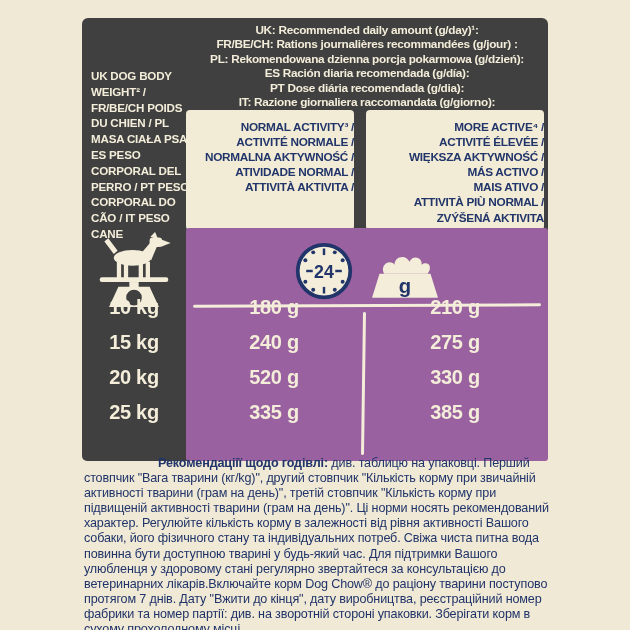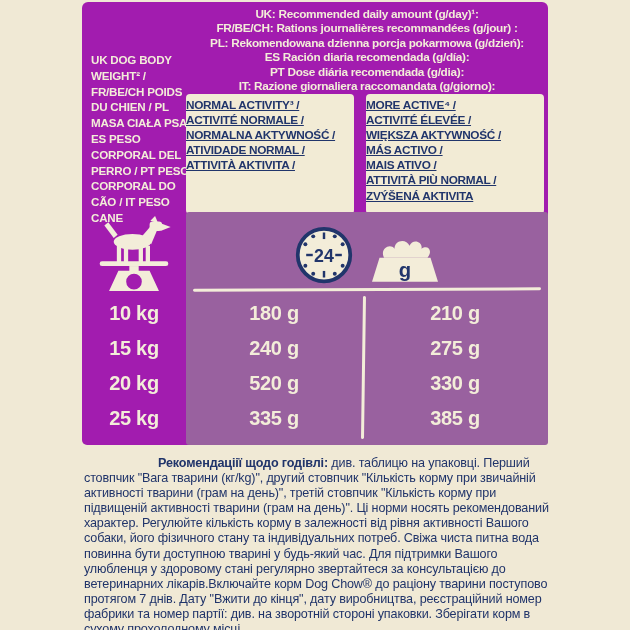--- a/index.html
+++ b/index.html
@@ -6,22 +6,22 @@
   body{
     width:630px;height:630px;
     background:#f0e9d5;
     font-family:"Liberation Sans", sans-serif;
     -webkit-font-smoothing:antialiased;
   }
   .canvas{position:relative;width:630px;height:630px;overflow:hidden;}
 
   
   .panel-olive{
-    position:absolute;left:82px;top:2px;width:466px;height:443px;
-    background:#a21caf;border-radius:6px 6px 5px 5px;
+    position:absolute;left:82px;top:18px;width:466px;height:443px;
+    background:#404040;border-radius:6px 6px 5px 5px;
   }
 
   
   .hdr{
     position:absolute;left:104px;top:5px;width:362px;
     text-align:center;color:#f3edd9;font-weight:bold;
     font-size:11.8px;line-height:14.4px;letter-spacing:-0.3px;
   }
   .hdr div{white-space:nowrap;}
 
@@ -29,22 +29,22 @@
   .weight-col{
     position:absolute;left:9px;top:50px;width:106px;
     color:#f3edd9;font-weight:bold;font-size:11.6px;line-height:15.8px;
     letter-spacing:-0.2px;
   }
 
   
   .beige{
     position:absolute;top:92px;height:120px;background:#f2ebd5;
     border-radius:4px;color:#21356b;font-weight:bold;
-    font-size:11.8px;line-height:15.1px;text-align:left;
-    letter-spacing:-0.3px;box-sizing:border-box;padding-top:4px;text-decoration:underline;
+    font-size:11.8px;line-height:15.1px;text-align:right;
+    letter-spacing:-0.3px;box-sizing:border-box;padding-top:10px;
   }
   .beige.normal{left:104px;width:168px;}
   .beige.active{left:284px;width:178px;}
 
   
   .purple{
     position:absolute;left:104px;top:210px;width:362px;height:233px;
     background:#99619f;border-radius:3px;
   }
   .icons-row{
@@ -58,21 +58,21 @@
   .vline{
     position:absolute;left:176px;top:84px;width:3px;height:143px;
     background:#f3edd9;border-radius:2px;transform:rotate(0.8deg);
   }
 
   
   .rows{
     position:absolute;left:82px;top:296px;width:466px;height:140px;
     display:flex;flex-direction:column;
   }
-  .row{flex:1;display:flex;align-items:center;}
+  .row{flex:1;display:flex;}
   .cell{
     color:#f3edd9;font-weight:bold;font-size:20px;letter-spacing:-0.3px;
     text-align:center;
   }
   .cell.w{width:104px;}
   .cell.n{width:176px;}
   .cell.a{width:186px;}
 
   
   .dog-scale{position:absolute;left:95px;top:213px;width:78px;height:78px;}

